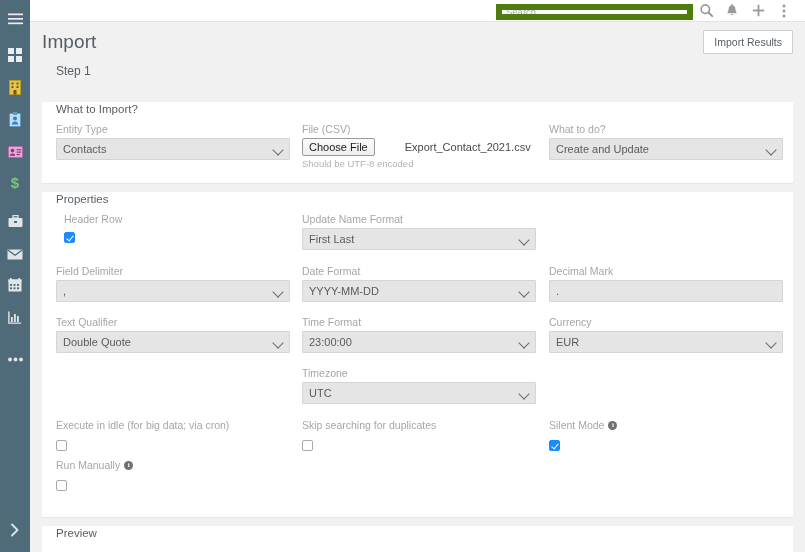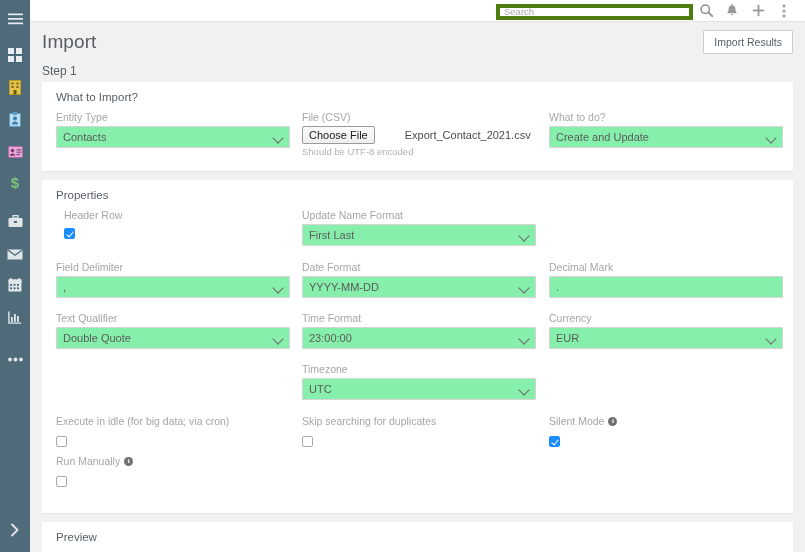--- a/index.html
+++ b/index.html
@@ -48,21 +48,21 @@
     height: 22px;
     background: #ffffff;
     border-bottom: 1px solid #e3e3e3;
     display: flex; align-items: center; justify-content: flex-end;
     padding-right: 8px;
     gap: 0px;
   }
   #search-wrap { position: relative; }
   #search-input {
     width: 197px; height: 16px;
-    border: 4px solid #4d7c0f;
+    border: 6px solid #4d7c0f;
     background: #fff;
     font-family: "Liberation Sans", sans-serif;
     font-size: 9.5px;
     color: #555;
     padding: 0 4px;
     outline: none;
   }
   #search-input::placeholder { color: #a8a8a8; }
   .top-icon {
     width: 26px; height: 22px;
@@ -85,56 +85,57 @@
     background: #ffffff;
     color: #555e66;
     font-family: Liberation Sans, sans-serif;
     font-size: 10.5px;
     padding: 5px 10px;
     cursor: pointer;
     border-radius: 1px;
   }
   #step-label {
     font-size: 12px; color: #555e66;
-    padding: 2px 0 4px 12px;
+    padding: 2px 0 24px 12px;
+    margin-left: 14px;
   }
 
   
   .panel {
     background: #ffffff;
     margin: 0 12px 8px 12px;
     border: 1px solid #e6e6e6;
     border-top: none;
     border-left: none;
     border-right: none;
   }
   .panel-title {
     font-size: 11.5px; color: #555e66;
-    padding: 9px 0 8px 14px;
+    padding: 1px 0 8px 14px;
     font-weight: 400;
   }
 
   .field-grid {
     position: relative;
     padding: 0 14px 12px 14px;
   }
   .frow { position: relative; }
 
   .fld-label {
     font-size: 10.5px;
     color: #a6a6a6;
     margin-bottom: 3px;
     white-space: nowrap;
   }
 
   select.fld, input.fld {
     width: 100%;
     height: 22px;
     border: 1px solid #d5d5d5;
-    background: #86efac;
+    background: #e5e5e5;
     font-family: "Liberation Sans", sans-serif;
     font-size: 11px;
     color: #5b5b5b;
     padding: 0 6px;
     outline: none;
     -webkit-appearance: none;
     -moz-appearance: none;
     appearance: none;
     border-radius: 1px;
     cursor: pointer;

